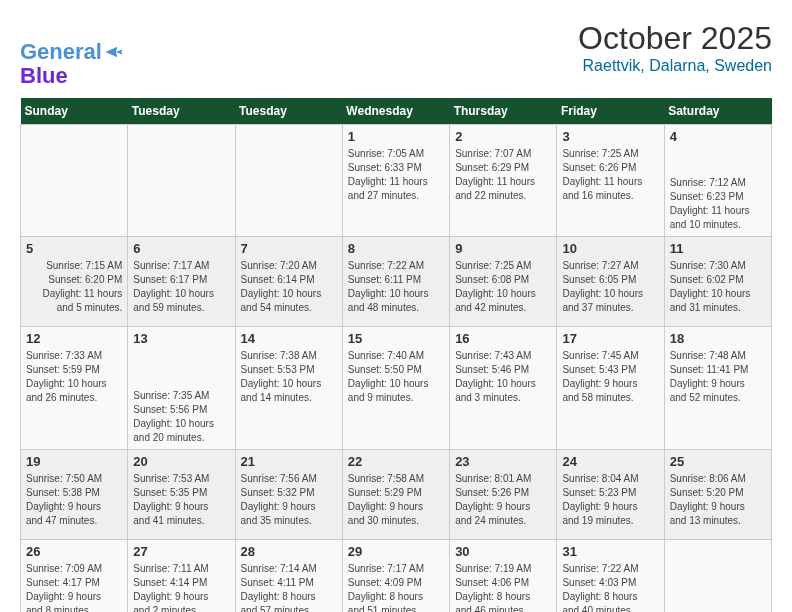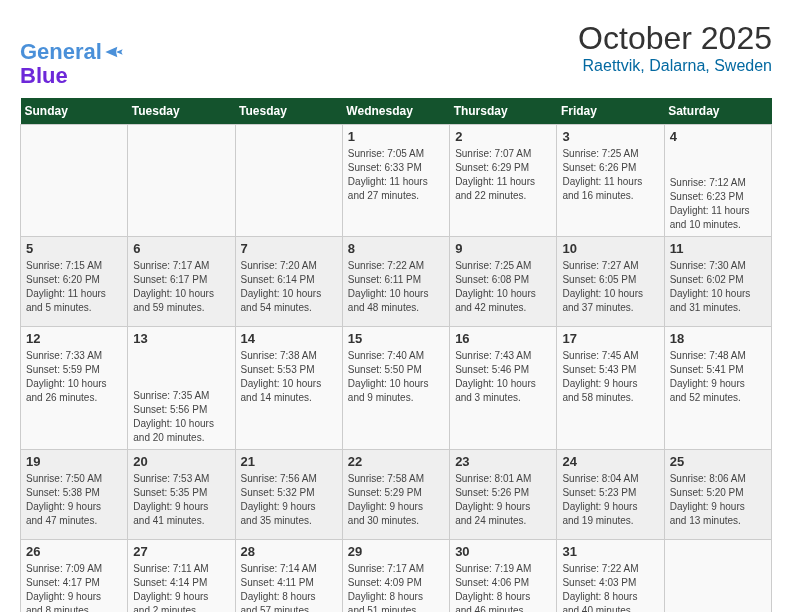--- a/index.html
+++ b/index.html
@@ -153,21 +153,21 @@
           <span class="day-number">4</span>
           <div class="day-info" style="white-space: pre-line; margin-top: 32px;">Sunrise: 7:12 AM
 Sunset: 6:23 PM
 Daylight: 11 hours
 and 10 minutes.</div>
         </td>
       </tr>
       <tr>
         <td>
           <span class="day-number">5</span>
-          <div class="day-info" style="white-space: pre-line;">Sunrise: 7:15 AM
+          <div class="day-info" style="white-space: pre-line; text-align: right;">Sunrise: 7:15 AM
 Sunset: 6:20 PM
 Daylight: 11 hours
 and 5 minutes.</div>
         </td>
         <td>
           <span class="day-number">6</span>
           <div class="day-info" style="white-space: pre-line;">Sunrise: 7:17 AM
 Sunset: 6:17 PM
 Daylight: 10 hours
 and 59 minutes.</div>
@@ -247,21 +247,21 @@
         <td>
           <span class="day-number">17</span>
           <div class="day-info" style="white-space: pre-line;">Sunrise: 7:45 AM
 Sunset: 5:43 PM
 Daylight: 9 hours
 and 58 minutes.</div>
         </td>
         <td>
           <span class="day-number">18</span>
           <div class="day-info" style="white-space: pre-line;">Sunrise: 7:48 AM
-Sunset: 5:41 PM
+Sunset: 11:41 PM
 Daylight: 9 hours
 and 52 minutes.</div>
         </td>
       </tr>
       <tr>
         <td>
           <span class="day-number">19</span>
           <div class="day-info" style="white-space: pre-line;">Sunrise: 7:50 AM
 Sunset: 5:38 PM
 Daylight: 9 hours

